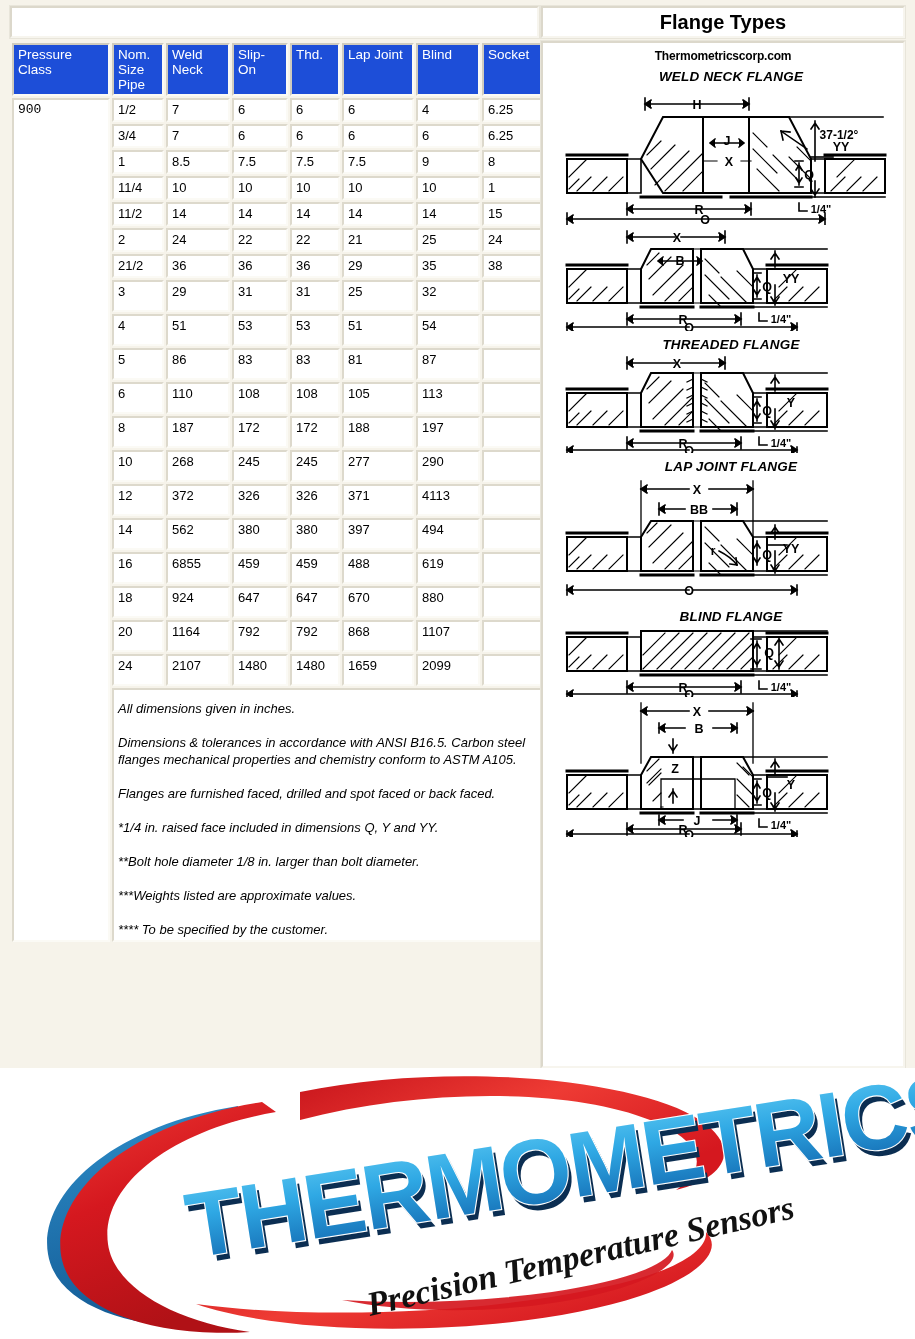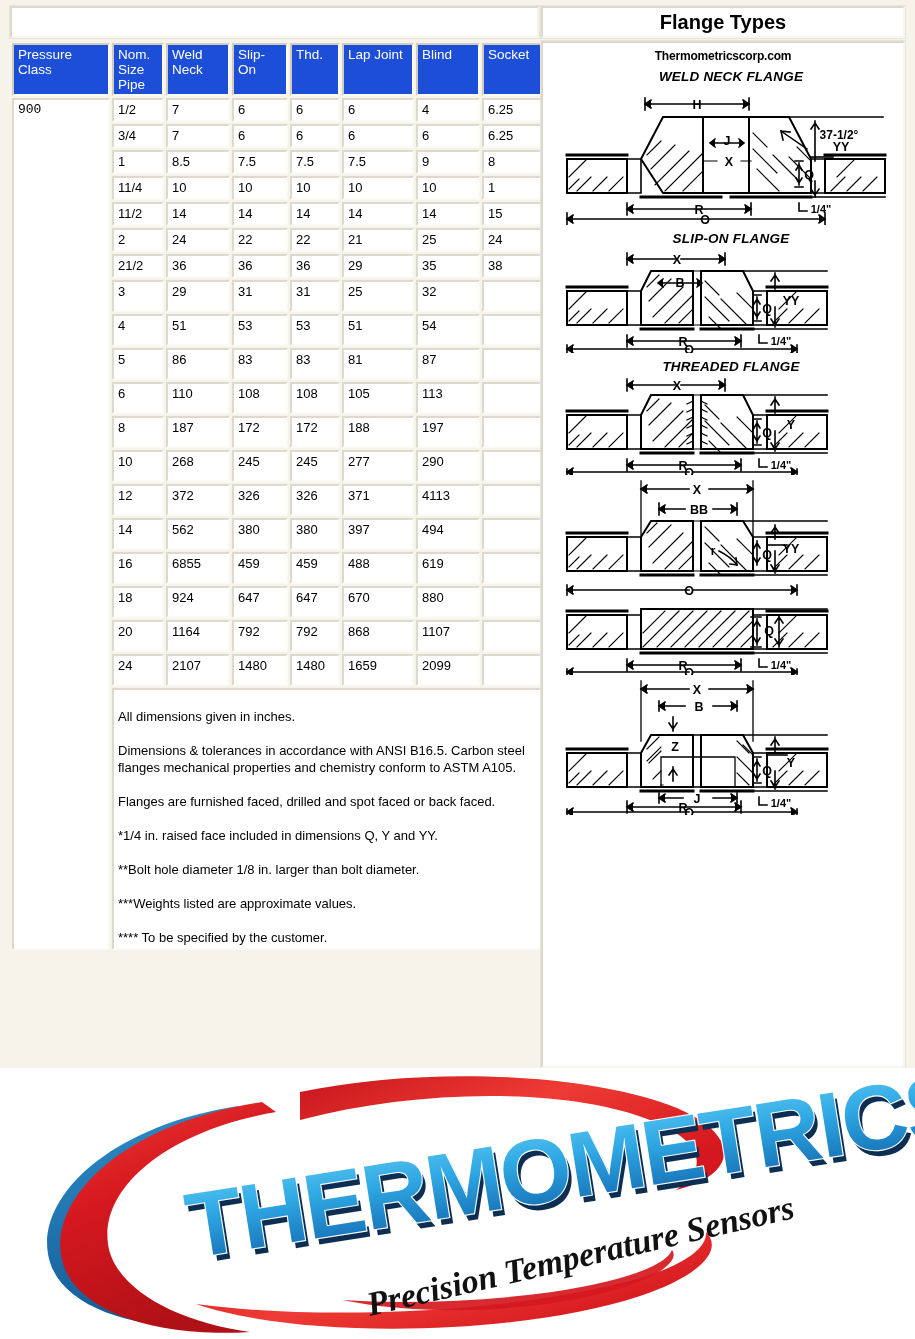--- a/index.html
+++ b/index.html
@@ -91,21 +91,21 @@
   }
   tr.compact td { height: 24px; }
   tr.tall td { height: 32px; }
 
   td.notes {
     font-size: 13.3px;
     line-height: 17px;
     padding: 6px 6px 10px 6px;
     vertical-align: top;
   }
-  td.notes p { margin: 16px 0 17px 0; }
+  td.notes p { margin: 8px 0 17px 0; font-style: italic; }
   td.notes p:last-child { margin-bottom: 0; }
 
   
   .flange-title {
     height: 32px;
     margin-bottom: 3px;
     display: flex;
     align-items: center;
     justify-content: center;
     font-size: 20px;
@@ -424,21 +424,20 @@
               <text x="256" y="94">Q</text>
               <text x="146" y="129">R</text>
               <text x="152" y="139">O</text>
               <text x="268" y="128" font-size="11">1/4"</text>
             </g>
             <text x="286" y="54" font-family="Liberation Sans, sans-serif" font-size="12" font-weight="bold" text-anchor="middle" fill="#000">37-1/2°</text>
           </svg>
         </div>
 
         <div class="fig-wrap">
-          <div class="fig-title">SLIP-ON FLANGE</div>
           <svg width="340" height="106" viewBox="0 0 340 106">
             <g stroke="#000" fill="none" stroke-width="1.6" stroke-linecap="square">
               <path d="M74 6 v12 M74 12 h48 M172 6 v12 M172 12 h-44"></path>
               <path d="M80 8 l-6 4 l6 4 M166 8 l6 4 l-6 4" fill="#000"></path>
               <path d="M14 44 h60 v34 h-60 z" stroke-width="2"></path>
               <path d="M74 44 h14 v34 h-14 z"></path>
               <path d="M88 44 l10 -20 h42 v54 h-52 z" stroke-width="2"></path>
               <path d="M148 24 h42 l10 20 v34 h-52 z" stroke-width="2"></path>
               <path d="M140 24 h8 v54 h-8 z" stroke-width="1.2"></path>
               <path d="M200 44 h14 v34 h-14 z"></path>
@@ -517,20 +516,21 @@
               <text x="238" y="54">Y</text>
               <text x="214" y="62">Q</text>
               <text x="130" y="95">R</text>
               <text x="136" y="102">O</text>
               <text x="228" y="94" font-size="11">1/4"</text>
             </g>
           </svg>
         </div>
 
         <div class="fig-wrap">
+          <div class="fig-title">LAP JOINT FLANGE</div>
           <svg width="340" height="128" viewBox="0 0 340 128">
             <g stroke="#000" fill="none" stroke-width="1.6" stroke-linecap="square">
               <path d="M88 6 v66 M200 6 v66" stroke-width="1.3"></path>
               <path d="M88 14 h48 M200 14 h-44"></path>
               <path d="M94 10 l-6 4 l6 4 M194 10 l6 4 l-6 4" fill="#000"></path>
               <path d="M106 28 v12 M106 34 h26 M184 28 v12 M184 34 h-24"></path>
               <path d="M112 30 l-6 4 l6 4 M178 30 l6 4 l-6 4" fill="#000"></path>
               <path d="M14 62 h60 v34 h-60 z" stroke-width="2"></path>
               <path d="M74 62 h14 v34 h-14 z"></path>
               <path d="M88 62 l10 -16 h42 v50 h-52 z" stroke-width="2"></path>
@@ -561,20 +561,21 @@
               <text x="146" y="39">BB</text>
               <text x="238" y="78">YY</text>
               <text x="214" y="84">Q</text>
               <text x="160" y="80" font-size="12">r</text>
               <text x="136" y="120">O</text>
             </g>
           </svg>
         </div>
 
         <div class="fig-wrap">
+          <div class="fig-title">BLIND FLANGE</div>
           <svg width="340" height="72" viewBox="0 0 340 72">
             <g stroke="#000" fill="none" stroke-width="1.6" stroke-linecap="square">
               <path d="M14 12 h60 v34 h-60 z" stroke-width="2"></path>
               <path d="M74 12 h14 v34 h-14 z"></path>
               <path d="M88 6 h112 v40 h-112 z" stroke-width="2"></path>
               <path d="M200 12 h14 v34 h-14 z"></path>
               <path d="M214 12 h60 v34 h-60 z" stroke-width="2"></path>
               <path d="M14 8 h60 M214 8 h60" stroke-width="3"></path>
               <path d="M88 50 h112" stroke-width="3"></path>
               <g stroke-width="1.1">

